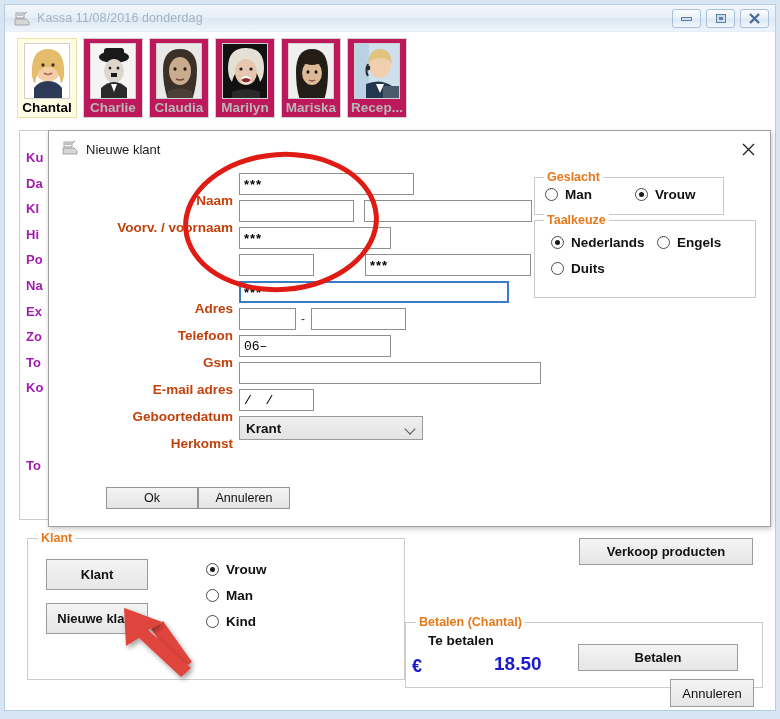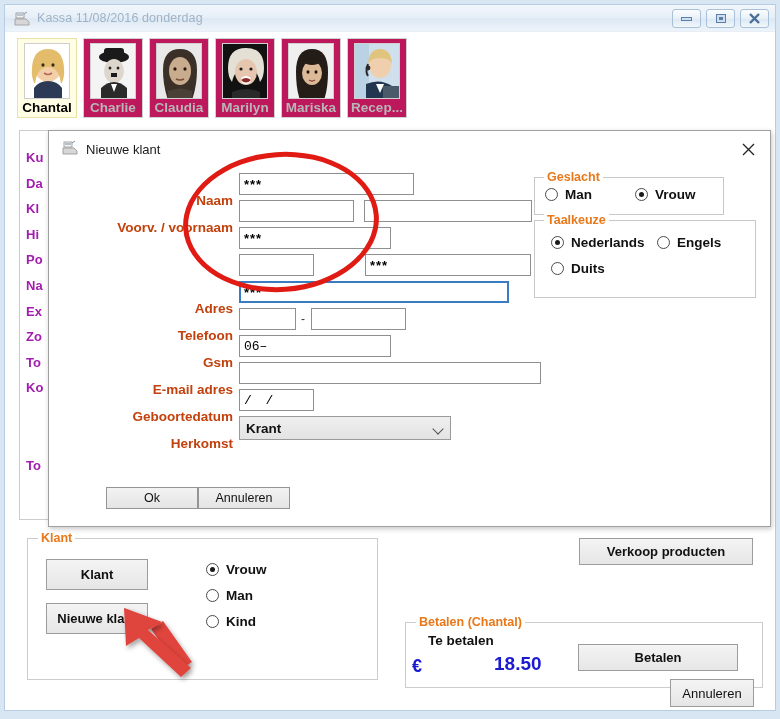--- a/index.html
+++ b/index.html
@@ -124,21 +124,21 @@
   .hidden-sublabel {
     position: absolute;
     left: 45px; top: 86px;
     font-size: 13px; font-weight: bold; color: #1a1a1a;
   }
 
   
   .klant-group {
     position: absolute;
     left: 22px; top: 533px;
-    width: 351px; height: 142px;
+    width: 378px; height: 142px;
     border: 1px solid #cccccc;
   }
   .group-legend {
     position: absolute;
     top: -8px; left: 10px;
     background: #ffffff;
     padding: 0 3px;
     font-size: 12.5px;
     font-weight: bold;
     color: #e8781a;
@@ -606,21 +606,21 @@
           <span class="fin" style="left:190px; width:302px;"></span>
         </div>
 
         <div class="frow">
           <span class="flabel">Geboortedatum</span>
           <span class="fin mono" style="left:190px; width:75px; letter-spacing:3px;">  /    /</span>
         </div>
 
         <div class="frow" style="height:26px;">
           <span class="flabel">Herkomst</span>
-          <span class="fselect" style="left:190px; width:212px;">
+          <span class="fselect" style="left:190px; width:184px;">
             <span>Krant</span>
             <span class="chev"></span>
           </span>
         </div>
       </div>
 
       <div class="g-geslacht">
         <span class="grp-legend">Geslacht</span>
         <div class="rr" style="left:10px; top:9px;">
           <span class="radio"></span>

